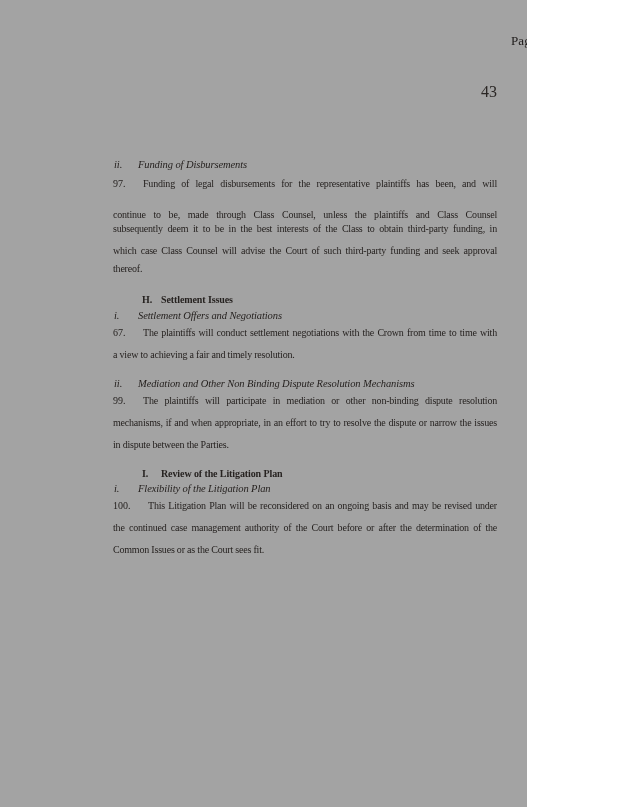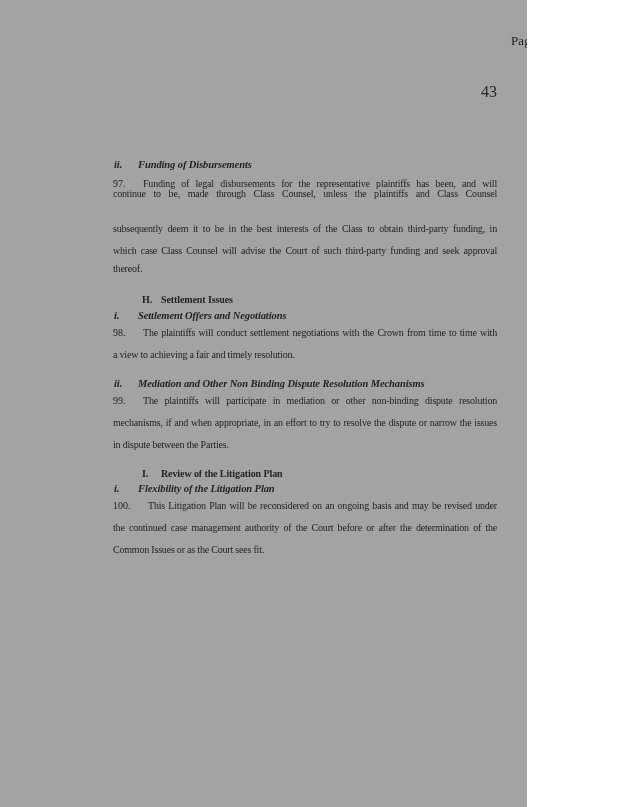--- a/index.html
+++ b/index.html
@@ -75,21 +75,21 @@
     white-space: nowrap;
   }
   .heading-letter .hlabel {
     display: inline-block;
     width: 19px;
   }
   .heading-roman {
     position: absolute;
     left: 114px;
     font-size: 10.5px;
-    font-weight: bold;
+    font-weight: normal;
     font-style: italic;
     letter-spacing: -0.1px;
     white-space: nowrap;
   }
   .heading-roman .hlabel {
     display: inline-block;
     width: 24px;
   }
 </style>
 </head>
@@ -99,32 +99,32 @@
 
   <div class="page-indicator">Page: 36</div>
 
   <div class="doc-page-number">43</div>
 
 
   <div class="heading-roman" style="top:159px"><span class="hlabel">ii.</span><span>Funding of Disbursements</span></div>
 
   <div>
     <div class="bodyline just" style="top:177px"><span class="pnum">97.</span><span>Funding of legal disbursements for the representative plaintiffs has been, and will</span></div>
-    <div class="bodyline just" style="top:187px">continue to be, made through Class Counsel, unless the plaintiffs and Class Counsel</div>
+    <div class="bodyline just" style="top:208px">continue to be, made through Class Counsel, unless the plaintiffs and Class Counsel</div>
     <div class="bodyline just" style="top:222px">subsequently deem it to be in the best interests of the Class to obtain third-party funding, in</div>
     <div class="bodyline just" style="top:244px">which case Class Counsel will advise the Court of such third-party funding and seek approval</div>
     <div class="bodyline" style="top:262px">thereof.</div>
   </div>
 
   <div class="heading-letter" style="top:294px"><span class="hlabel">H.</span><span>Settlement Issues</span></div>
 
   <div class="heading-roman" style="top:310px"><span class="hlabel">i.</span><span>Settlement Offers and Negotiations</span></div>
 
   <div>
-    <div class="bodyline just" style="top:326px"><span class="pnum">98.</span><span>The plaintiffs will conduct settlement negotiations with the Crown from time to time with</span></div>
+    <div class="bodyline just" style="top:326px"><span class="pnum">67.</span><span>The plaintiffs will conduct settlement negotiations with the Crown from time to time with</span></div>
     <div class="bodyline" style="top:348px">a view to achieving a fair and timely resolution.</div>
   </div>
 
   <div class="heading-roman" style="top:378px"><span class="hlabel">ii.</span><span>Mediation and Other Non Binding Dispute Resolution Mechanisms</span></div>
 
   <div>
     <div class="bodyline just" style="top:394px"><span class="pnum">99.</span><span>The plaintiffs will participate in mediation or other non-binding dispute resolution</span></div>
     <div class="bodyline just" style="top:416px">mechanisms, if and when appropriate, in an effort to try to resolve the dispute or narrow the issues</div>
     <div class="bodyline" style="top:438px">in dispute between the Parties.</div>
   </div>

